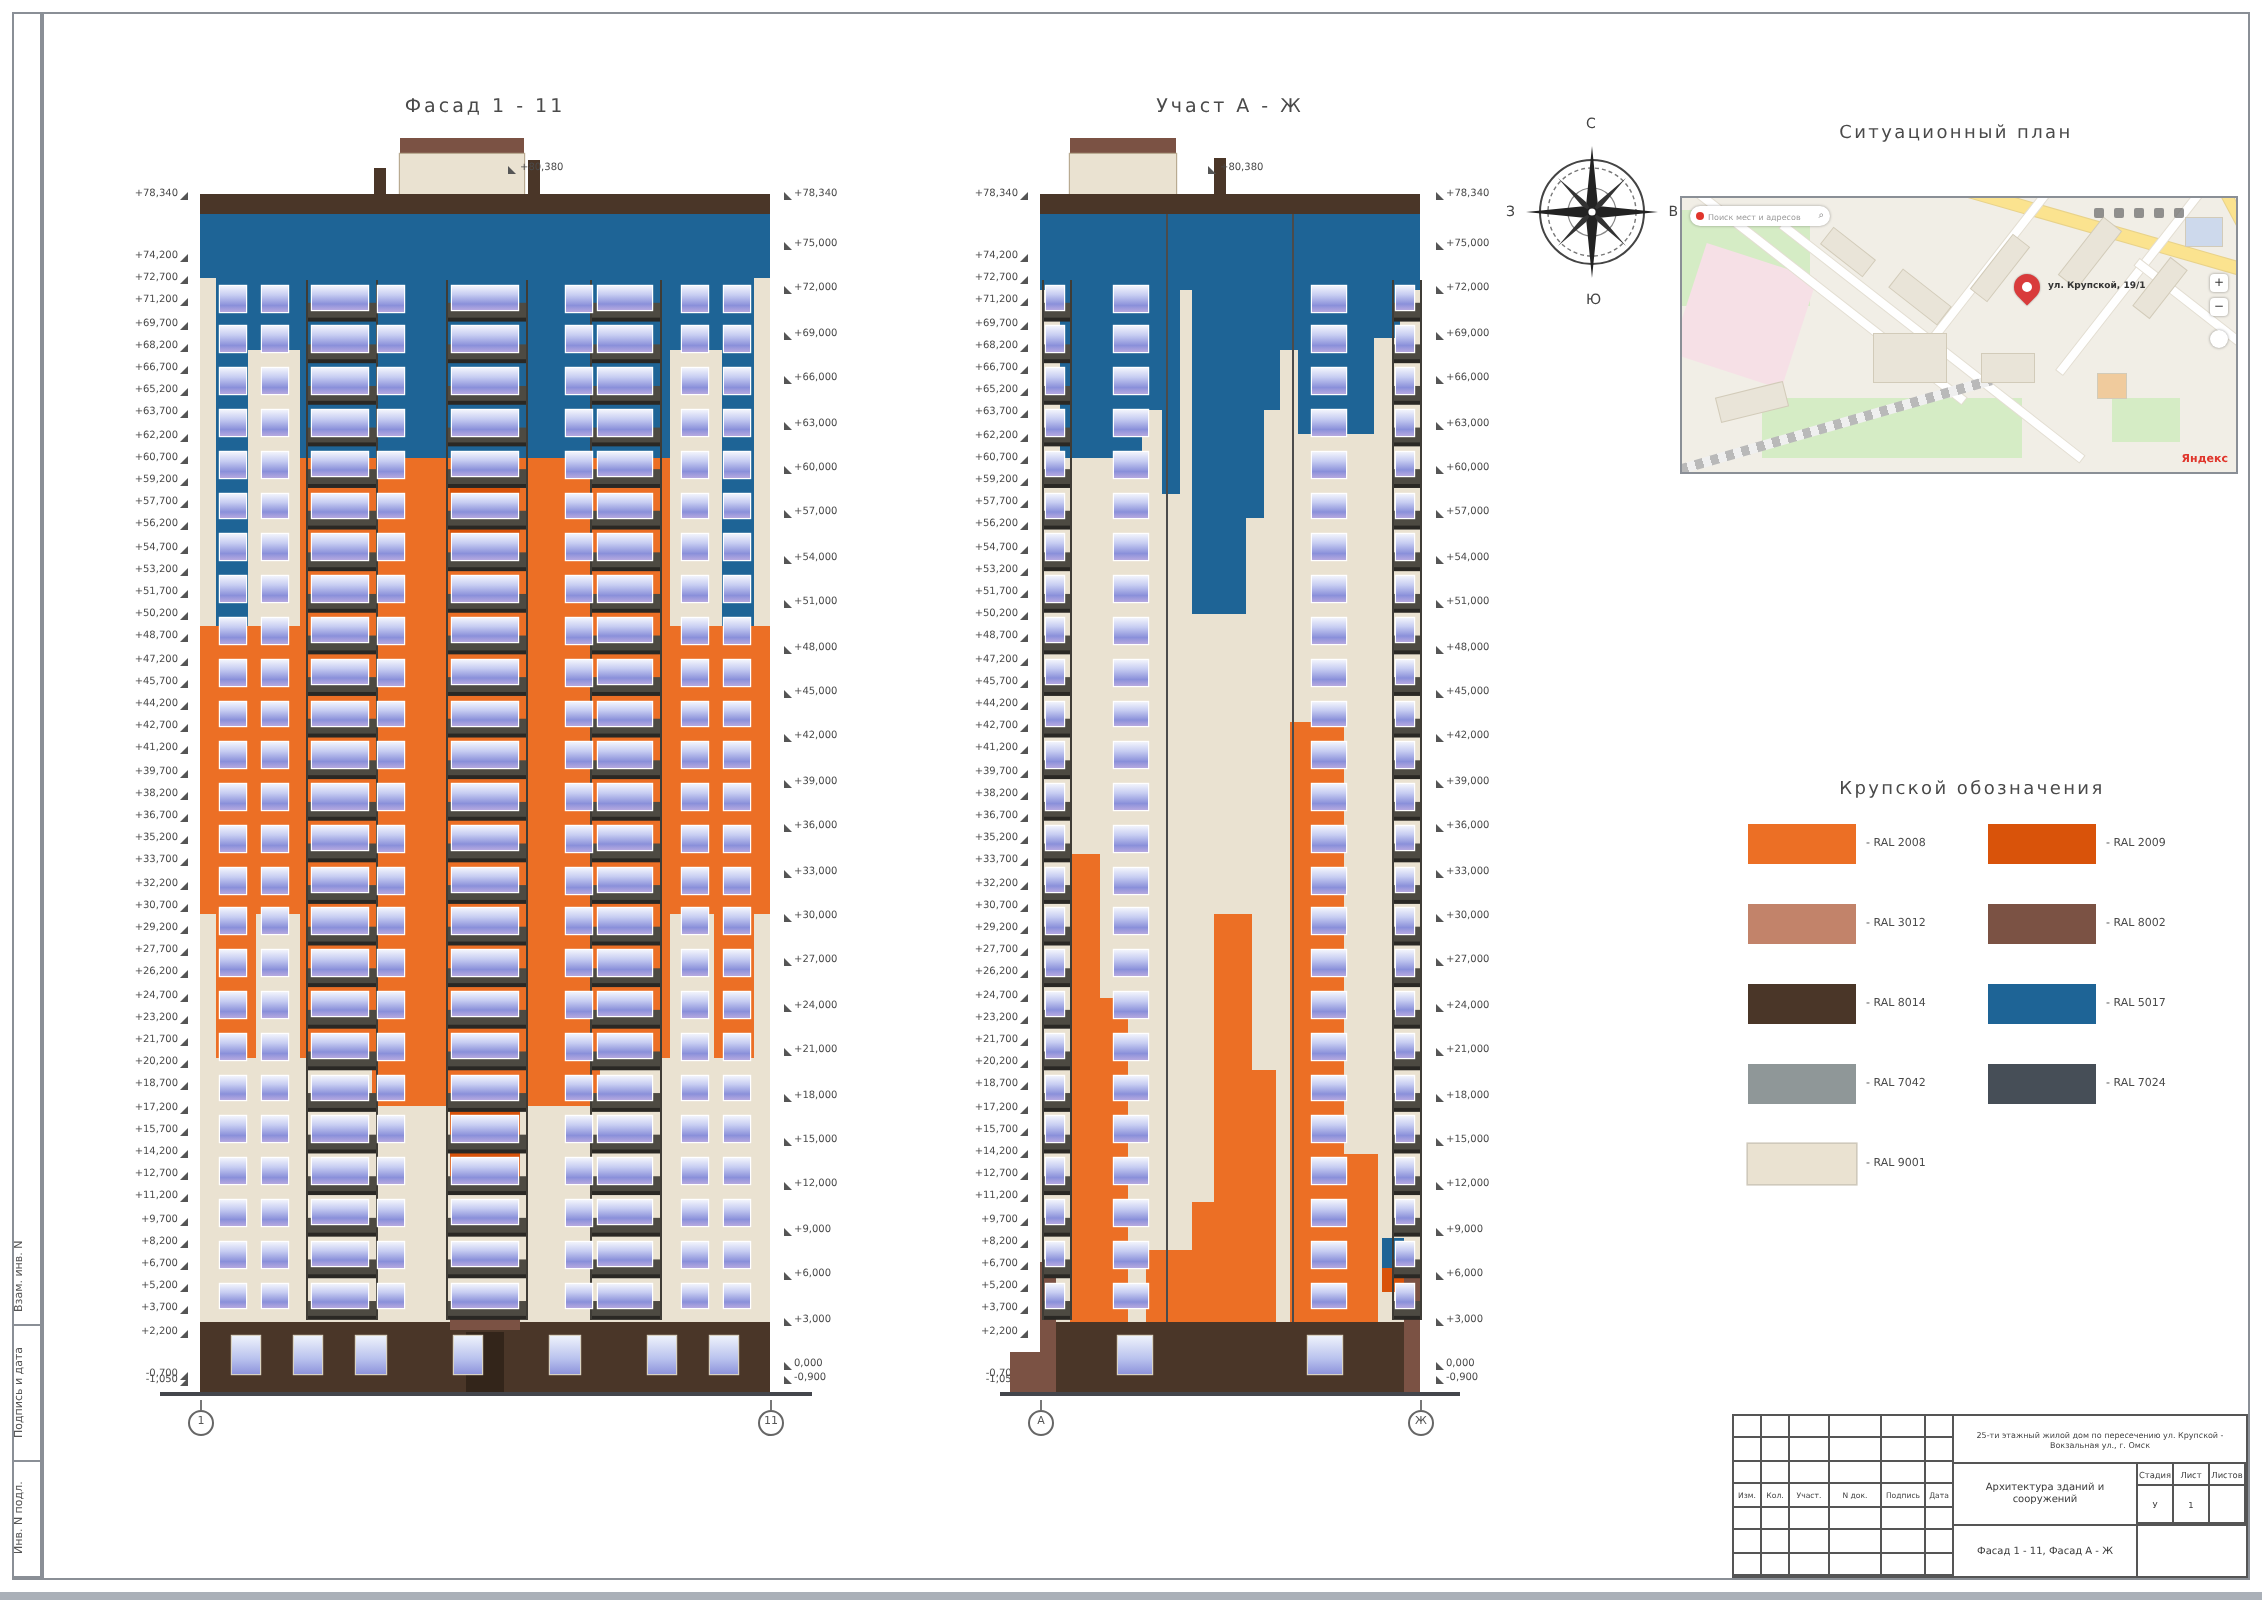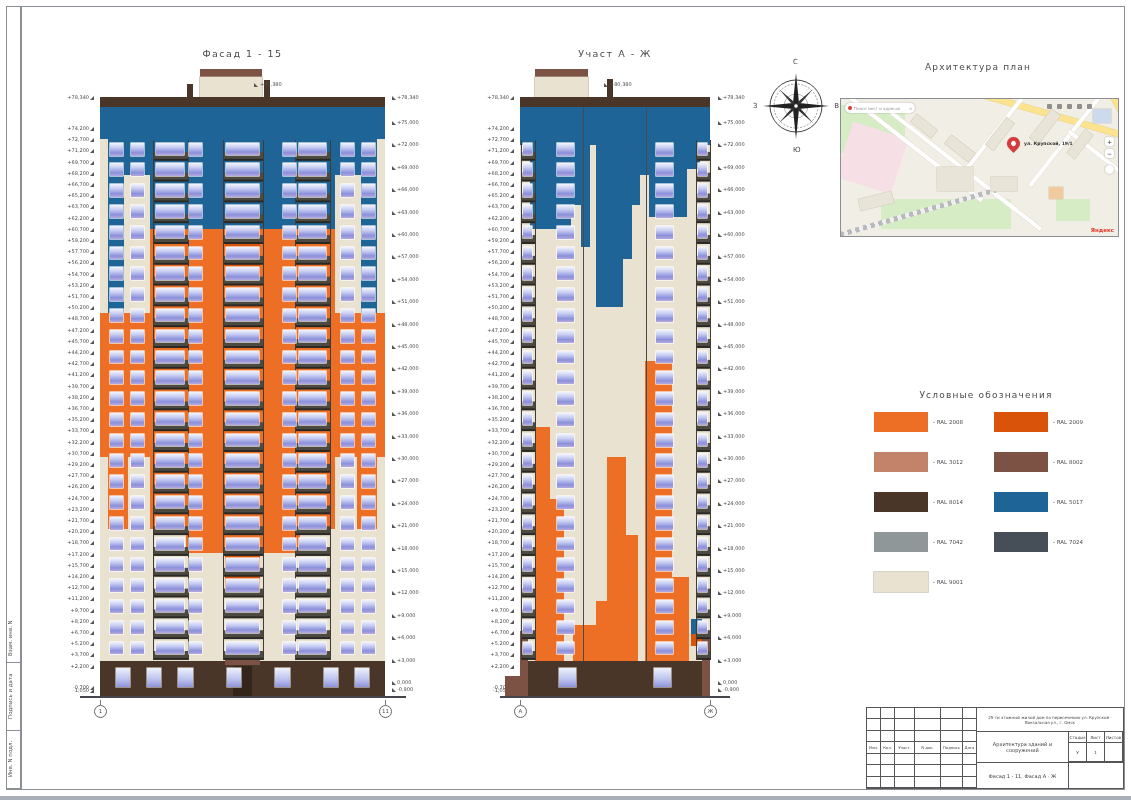--- a/index.html
+++ b/index.html
@@ -101,21 +101,21 @@
 
 <div class="sheet">
   <div class="frame"></div>
   <div class="lstrip">
     <div class="vcell" style="bottom:0;height:58px">Инв. N подл.</div>
     <div class="vcell" style="bottom:58px;height:68px">Подпись и дата</div>
     <div class="vcell" style="bottom:126px;height:48px">Взам. инв. N</div>
   </div>
 
   <div class="facade" style="left:58px;top:48px;width:392px;height:700px;">
-    <div class="ftitle" style="left:42px;width:285px;">Фасад 1 - 15</div>
+    <div class="ftitle" style="left:42px;width:285px;">Фасад 1 - 11</div>
     <div class="marks marks-left" style="left:0;width:38px;">
         <div class="mark l" style="top: calc(0% - 3px);">
           <span class="mt">+78,340</span>
           <span class="tick l"></span>
         </div>
         <div class="mark l" style="top: calc(5.15% - 3px);">
           <span class="mt">+74,200</span>
           <span class="tick l"></span>
         </div>
         <div class="mark l" style="top: calc(7.02% - 3px);">
@@ -1196,21 +1196,21 @@
     <svg width="70" height="70" style="position:absolute;left:8px;top:13px;">
       <circle cx="35" cy="35" r="26" fill="none" stroke="#444" stroke-width="1"></circle>
       <circle cx="35" cy="35" r="22" fill="none" stroke="#777" stroke-width="0.7" stroke-dasharray="2,1.5"></circle>
       <circle cx="35" cy="35" r="12" fill="none" stroke="#888" stroke-width="0.6"></circle>
       <path d="M35,2 L38,32 L35,35 L32,32 Z M68,35 L38,38 L35,35 L38,32 Z M35,68 L32,38 L35,35 L38,38 Z M2,35 L32,32 L35,35 L32,38 Z" fill="#222"></path>
       <path d="M52,18 L38,30 L35,35 L40,32 Z M52,52 L40,38 L35,35 L38,40 Z M18,52 L32,40 L35,35 L30,38 Z M18,18 L30,32 L35,35 L32,30 Z" fill="#333"></path>
       <circle cx="35" cy="35" r="2.2" fill="#fff" stroke="#222" stroke-width="0.8"></circle>
     </svg>
   </div>
 
-  <div class="mapttl">Архитектура план</div>
+  <div class="mapttl">Ситуационный план</div>
   <div class="mapbox">
     <div class="mg" style="left:0;top:6px;width:64px;height:48px;"></div>
     <div class="mg" style="left:40px;top:100px;width:130px;height:30px;"></div>
     <div class="mg" style="left:215px;top:100px;width:34px;height:22px;"></div>
     <div class="mpink" style="left:2px;top:30px;width:58px;height:58px;transform:rotate(18deg);"></div>
     <div class="roady" style="left:60px;top:4px;width:240px;height:6px;transform:rotate(16deg);"></div>
     <div class="roady" style="left:225px;top:20px;width:120px;height:5px;transform:rotate(62deg);"></div>
     <div class="road" style="left:-20px;top:44px;width:180px;height:4px;transform:rotate(38deg);"></div>
     <div class="road" style="left:30px;top:70px;width:190px;height:4px;transform:rotate(38deg);"></div>
     <div class="road" style="left:96px;top:10px;width:150px;height:4px;transform:rotate(128deg);"></div>
@@ -1240,21 +1240,21 @@
       <span></span>
       <span></span>
       <span></span>
     </div>
     <div class="zbtn" style="top:38px;">+</div>
     <div class="zbtn" style="top:50px;">−</div>
     <div class="zbtn" style="top:66px;border-radius:50%;"></div>
     <div class="ylogo">Яндекс</div>
   </div>
 
-  <div class="legttl">Условные обозначения</div>
+  <div class="legttl">Крупской обозначения</div>
   <div class="leggrid">
       <div class="lg-item">
         <span class="lg-sw" style="background: rgb(236, 111, 37);"></span>
         <span class="lg-label">- RAL 2008</span>
       </div>
       <div class="lg-item">
         <span class="lg-sw" style="background: rgb(217, 83, 10);"></span>
         <span class="lg-label">- RAL 2009</span>
       </div>
       <div class="lg-item">

